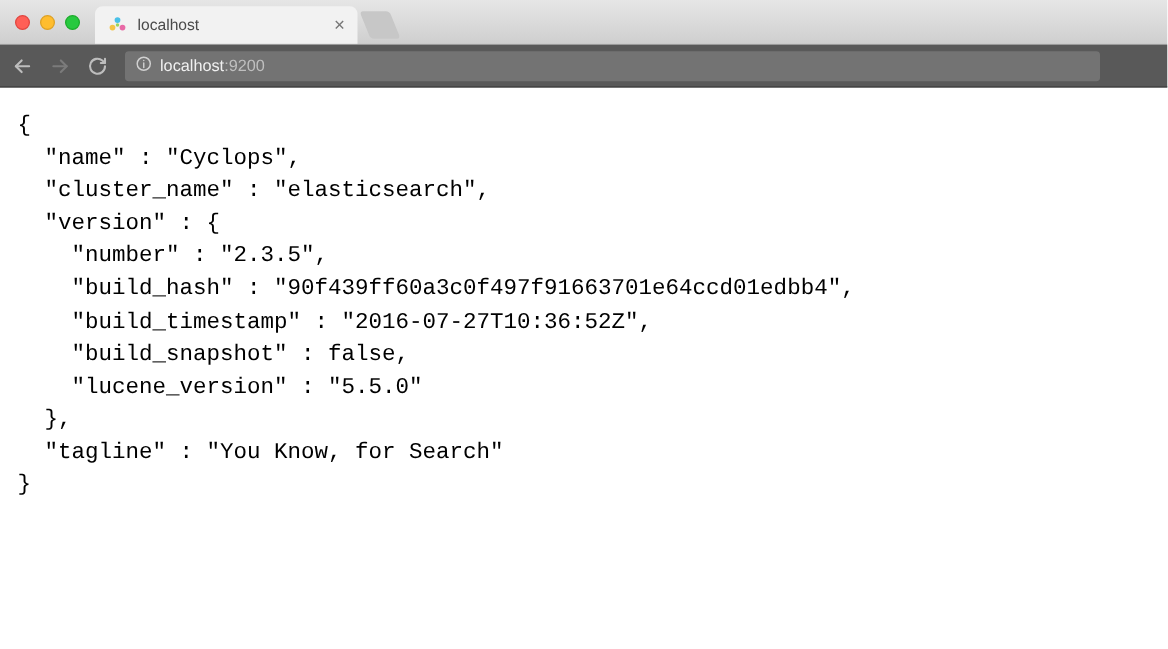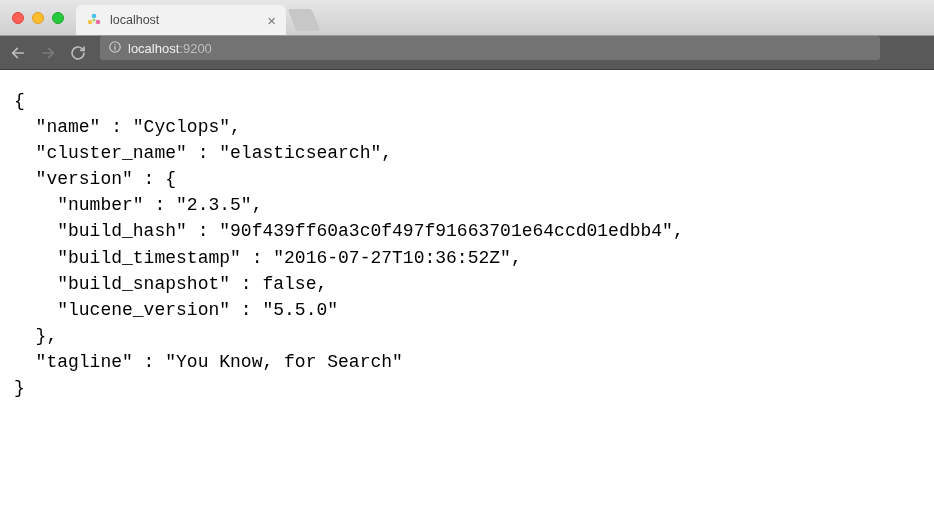--- a/index.html
+++ b/index.html
@@ -64,20 +64,21 @@
     transform: skewX(22deg);
     border-radius: 3px;
     align-self: center;
     position: relative;
     top: 2px;
   }
   .toolbar {
     background: #595959;
     height: 34px;
     display: flex;
+    align-items: center;
     padding: 0 10px;
     gap: 14px;
     border-bottom: 1px solid #3f3f3f;
   }
   .nav-icons { display: flex; gap: 14px; align-items: center; }
   .nav-icon { color: #bdbdbd; display: flex; cursor: pointer; }
   .nav-icon.disabled { color: #7b7b7b; cursor: default; }
   .nav-icon svg { width: 16px; height: 16px; }
   .omnibox {
     flex: 1;

